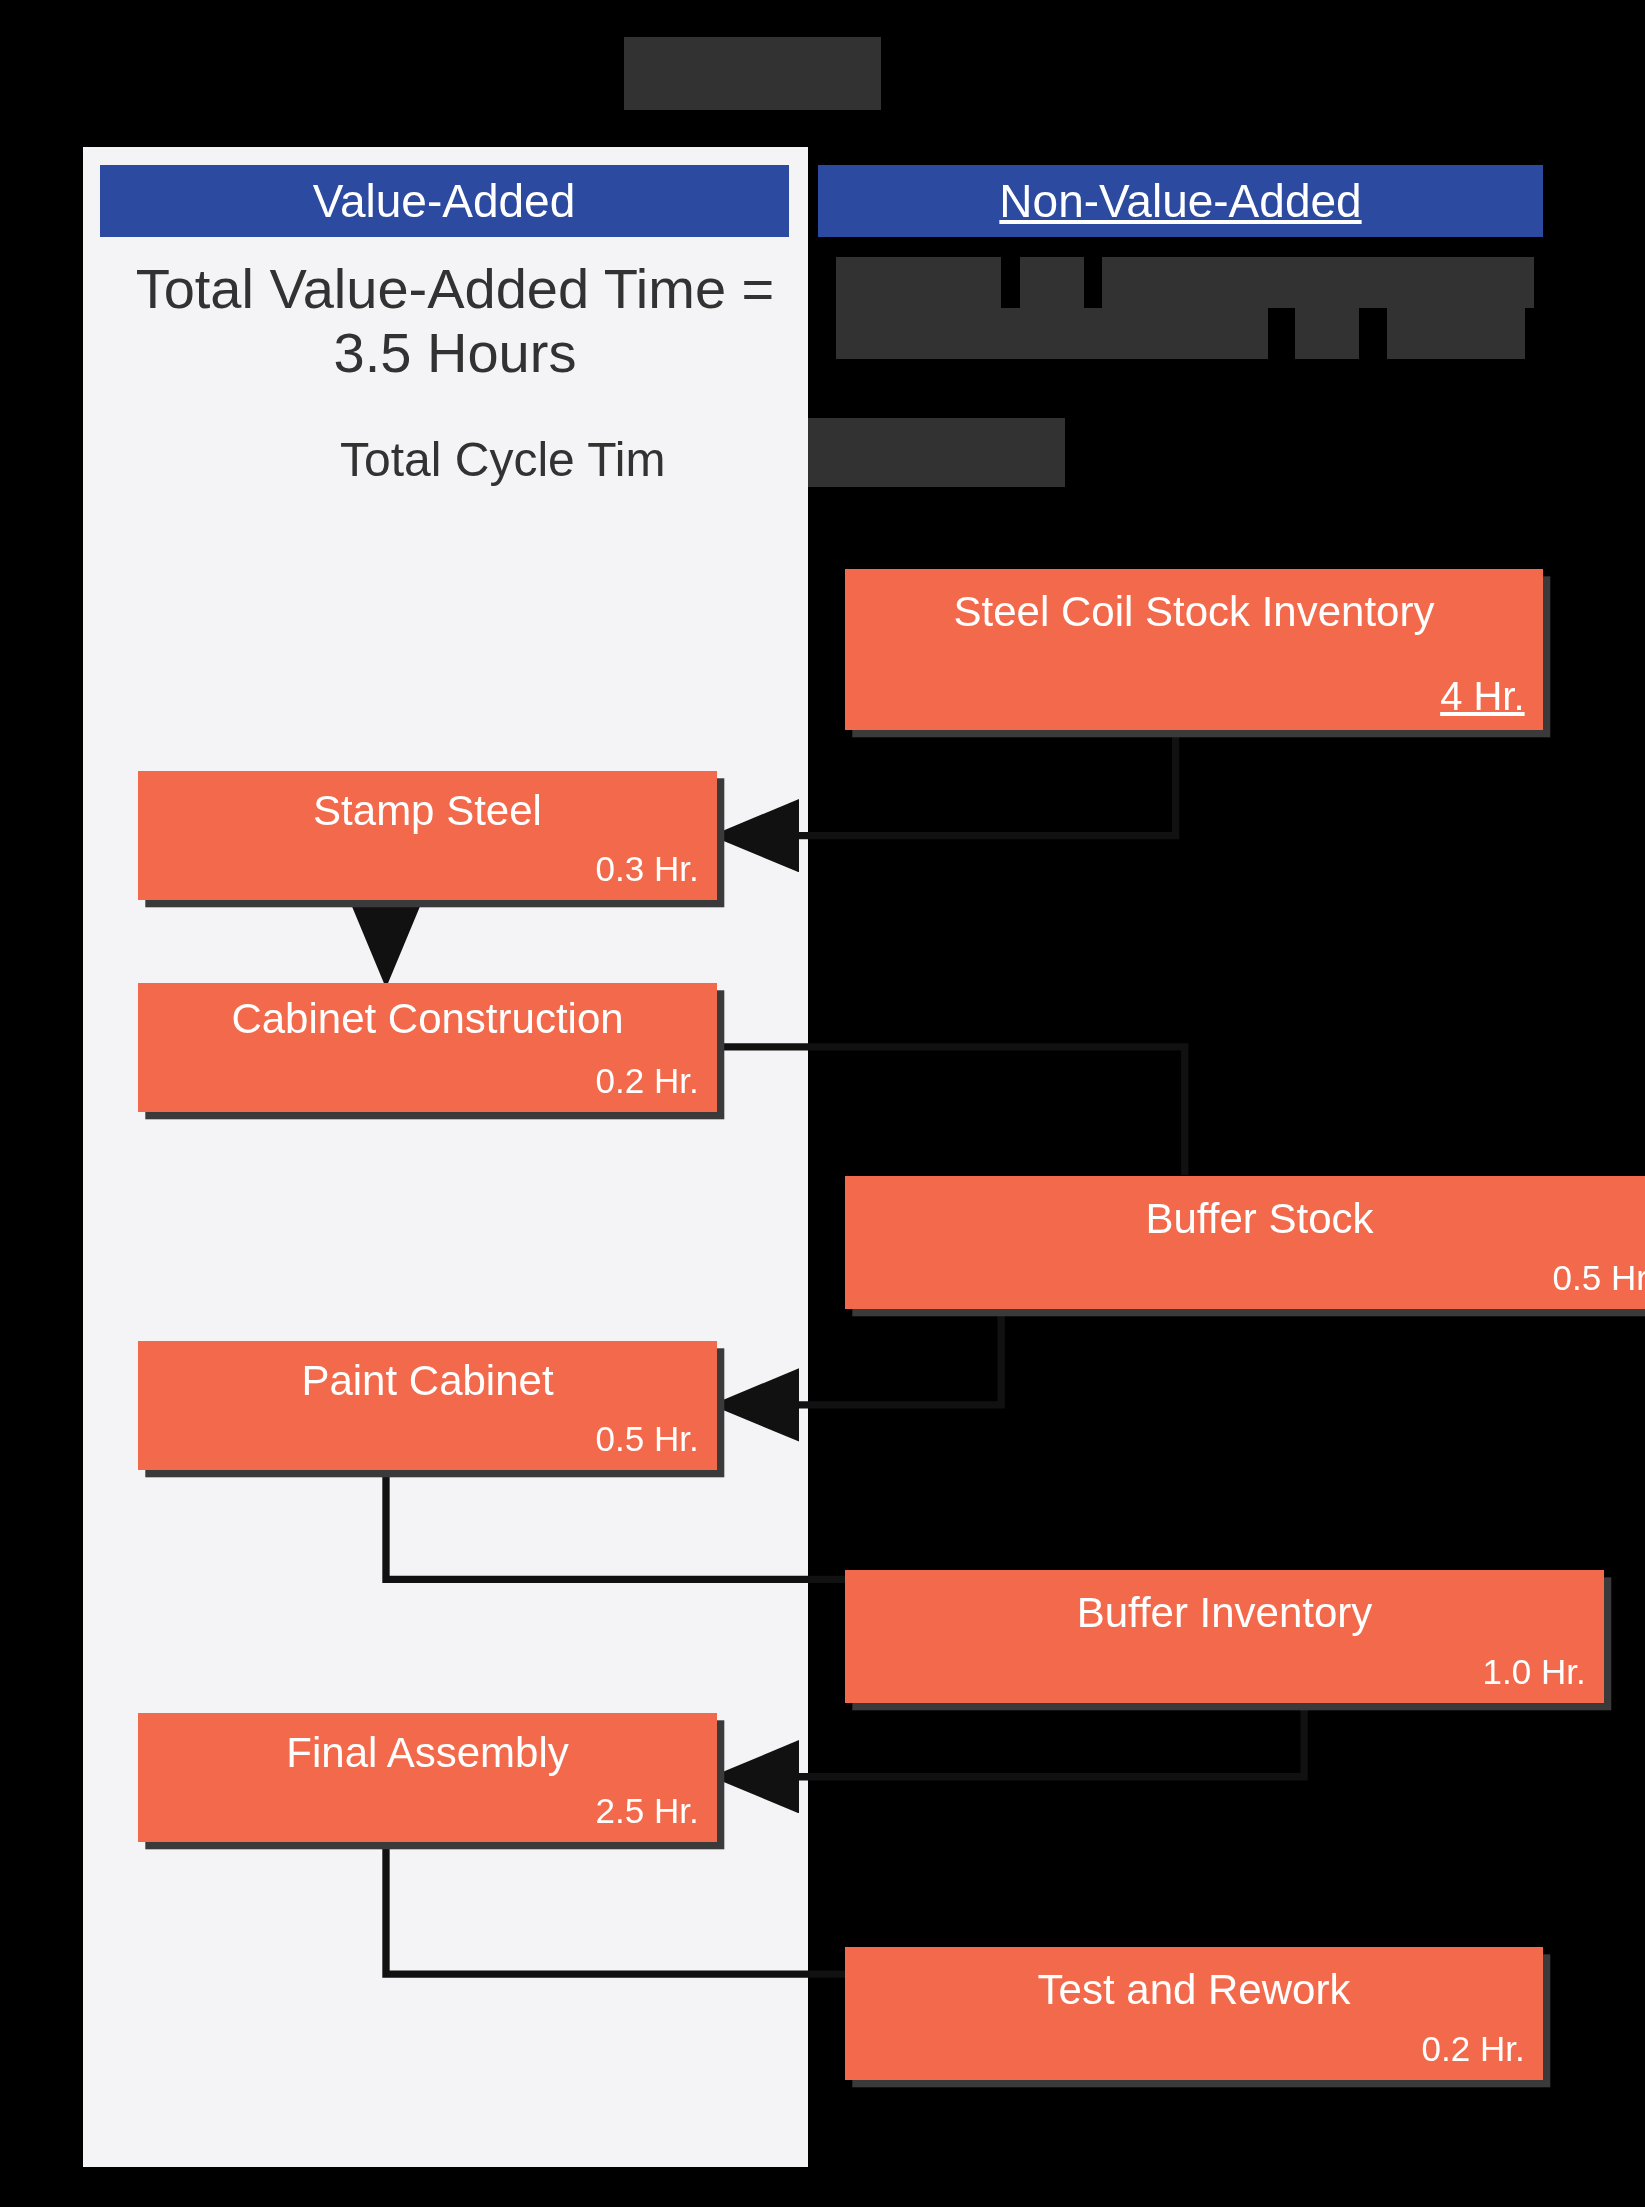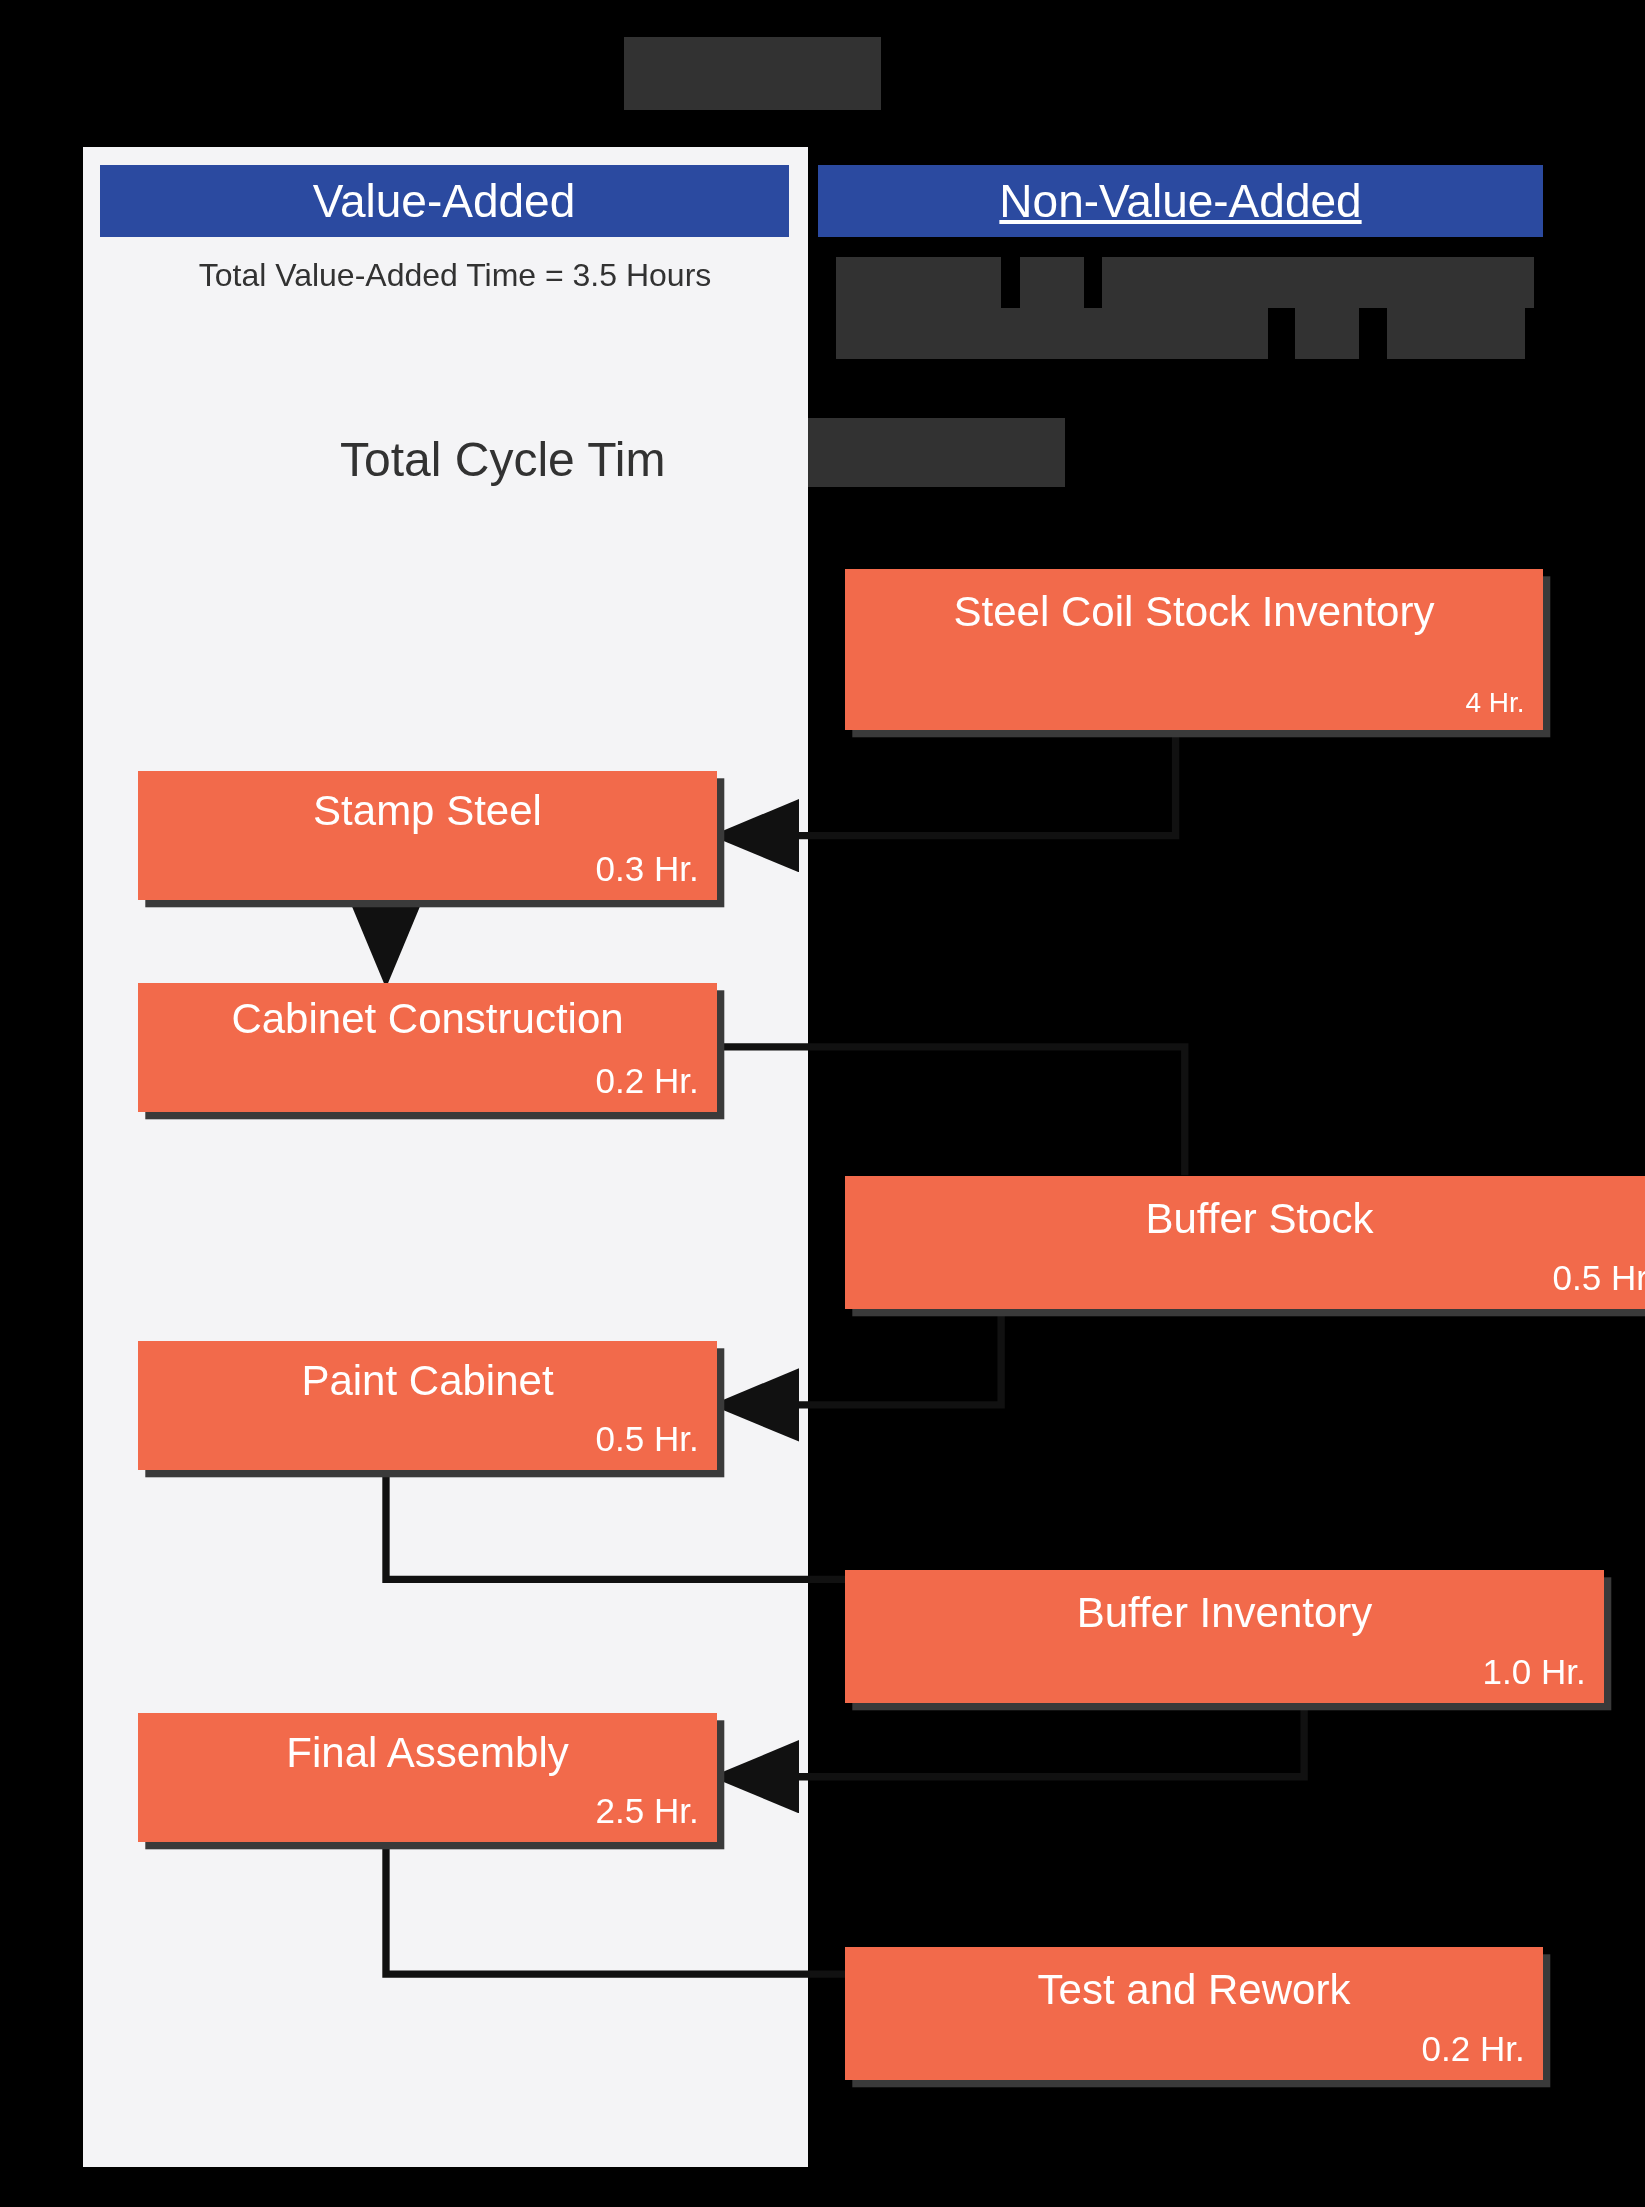--- a/index.html
+++ b/index.html
@@ -56,21 +56,21 @@
       justify-content: center;
     }
     .col-header.left { left: 16.5px; width: 689px; }
     .col-header.right { left: 735px; width: 725px; text-decoration: underline; }
     .summary-left {
       position: absolute;
       left: 37px;
       top: 110px;
       width: 670px;
       color: #323232;
-      font-size: 32px;
+      font-size: 56px;
       text-align: center;
       line-height: 1.15;
     }
     .summary-right-blocks {
       position: absolute;
       left: 753px;
       top: 110px;
       width: 698px;
       height: 156px;
     }
@@ -97,21 +97,21 @@
       text-align: center;
       font-size: 42px;
       line-height: 1.1;
     }
     .box-time {
       position: absolute;
       right: 18.4px;
       bottom: 11px;
       font-size: 35px;
     }
-    .box-time.big { font-size: 28px; }
+    .box-time.big { font-size: 40px; text-decoration: underline; }
     svg.arrows {
       position: absolute;
       left: 0; top: 0;
       width: 1469px;
       height: 2020px;
       pointer-events: none;
     }
   </style>
 </head>
 <body>

